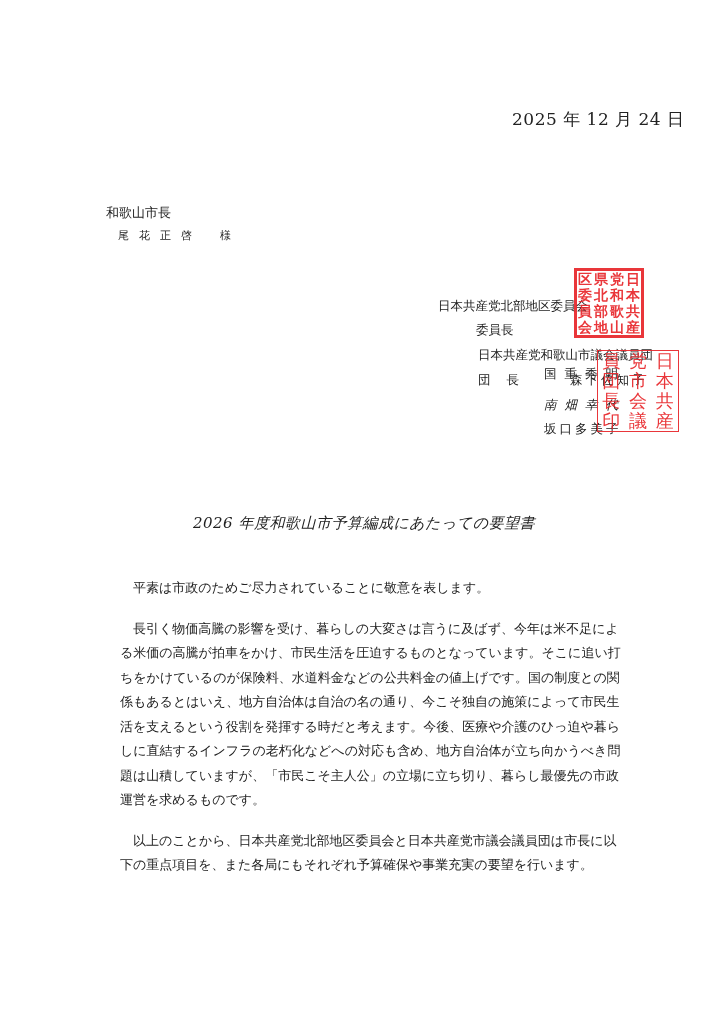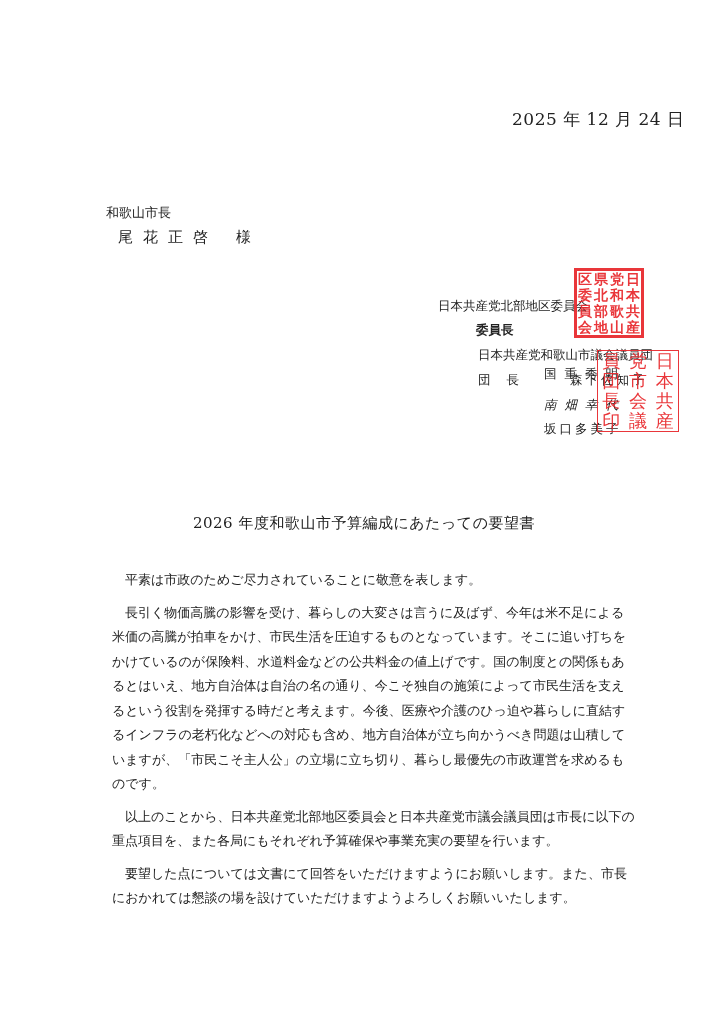--- a/index.html
+++ b/index.html
@@ -4,26 +4,26 @@
   <style>
     html, body { margin: 0; padding: 0; background: #ffffff; }
     body {
       width: 728px; height: 1024px; position: relative; overflow: hidden;
       font-family: "DejaVu Serif", "Liberation Serif", serif;
       color: #222;
     }
     .abs { position: absolute; }
     .date { left: 512px; top: 108px; font-size: 17px; letter-spacing: 0.5px; white-space: nowrap; }
     .addressee1 { left: 106px; top: 204px; font-size: 13px; }
-    .addressee2 { left: 118px; top: 228px; font-size: 15px; letter-spacing: 10px; white-space: nowrap; }
+    .addressee2 { left: 118px; top: 228px; font-size: 11px; letter-spacing: 10px; white-space: nowrap; }
     .addressee2 .sama { margin-left: 18px; }
     .sender-line { font-size: 12.5px; white-space: nowrap; }
-    .title { left: 0; width: 728px; top: 514px; text-align: center; font-size: 15px; letter-spacing: 0.5px; }
+    .title { left: 0; width: 728px; top: 514px; text-align: center; font-size: 15px; letter-spacing: 0.5px; font-style: italic; }
     .body-text { left: 104px; top: 560px; width: 540px; font-size: 13px; line-height: 24.5px; }
-    .body-text p { margin: 8px; text-indent: 1em; }
+    .body-text p { margin: 16px; text-indent: 1em; }
     .stamp {
       position: absolute; border: 2px solid #e8262a; color: #e8262a;
       display: grid; font-family: "DejaVu Sans", sans-serif; font-weight: bold;
       box-sizing: border-box; opacity: 0.92;
     }
     .stamp1 {
       left: 574px; top: 268px; width: 70px; height: 70px;
       grid-template-columns: repeat(4, 1fr); grid-template-rows: repeat(4, 1fr);
       grid-auto-flow: column; direction: rtl; font-size: 14px; line-height: 1;
       border-width: 3px;
@@ -40,21 +40,21 @@
 <body>
 
 <div class="abs date">2025 年 12 月 24 日</div>
 
 <div class="abs addressee1">和歌山市長</div>
 <div class="abs addressee2">
   <span>尾花正啓</span><span class="sama">様</span>
 </div>
 
 <div class="abs sender-line" style="left:438px; top:298px;">日本共産党北部地区委員会</div>
-<div class="abs sender-line" style="left:476px; top:322px;font-weight:bold;">委員長</div>
+<div class="abs sender-line" style="left:476px; top:322px;">委員長</div>
 <div class="abs sender-line" style="left:544px; top:322px; letter-spacing:2px;margin-top:44px;">国 重 秀 明</div>
 <div class="abs sender-line" style="left:438px; top:347px;margin-left:40px;">日本共産党和歌山市議会議員団</div>
 <div class="abs sender-line" style="left:478px; top:372px; letter-spacing:6px;">団 長</div>
 <div class="abs sender-line" style="left:544px; top:372px; letter-spacing:3px;margin-left:26px;">森下佐知子</div>
 <div class="abs sender-line" style="left:544px; top:397px; letter-spacing:2px;font-style:italic;">南 畑 幸 代</div>
 <div class="abs sender-line" style="left:544px; top:421px; letter-spacing:3px;">坂口多美子</div>
 
 <div class="stamp stamp1">
   <span>日</span>
     <span>本</span>
@@ -88,14 +88,13 @@
     <span>長</span>
     <span>印</span>
 </div>
 
 <div class="abs title">2026 年度和歌山市予算編成にあたっての要望書</div>
 
 <div class="abs body-text">
   <p>平素は市政のためご尽力されていることに敬意を表します。</p>
   <p>長引く物価高騰の影響を受け、暮らしの大変さは言うに及ばず、今年は米不足による米価の高騰が拍車をかけ、市民生活を圧迫するものとなっています。そこに追い打ちをかけているのが保険料、水道料金などの公共料金の値上げです。国の制度との関係もあるとはいえ、地方自治体は自治の名の通り、今こそ独自の施策によって市民生活を支えるという役割を発揮する時だと考えます。今後、医療や介護のひっ迫や暮らしに直結するインフラの老朽化などへの対応も含め、地方自治体が立ち向かうべき問題は山積していますが、「市民こそ主人公」の立場に立ち切り、暮らし最優先の市政運営を求めるものです。</p>
   <p>以上のことから、日本共産党北部地区委員会と日本共産党市議会議員団は市長に以下の重点項目を、また各局にもそれぞれ予算確保や事業充実の要望を行います。</p>
-  <p>要望した点については文書にて回答をいただけますようにお願いします。また、市長におかれては懇談の場を設けていただけますようよろしくお願いいたします。</p>
 </div>
 
 </body></html>

